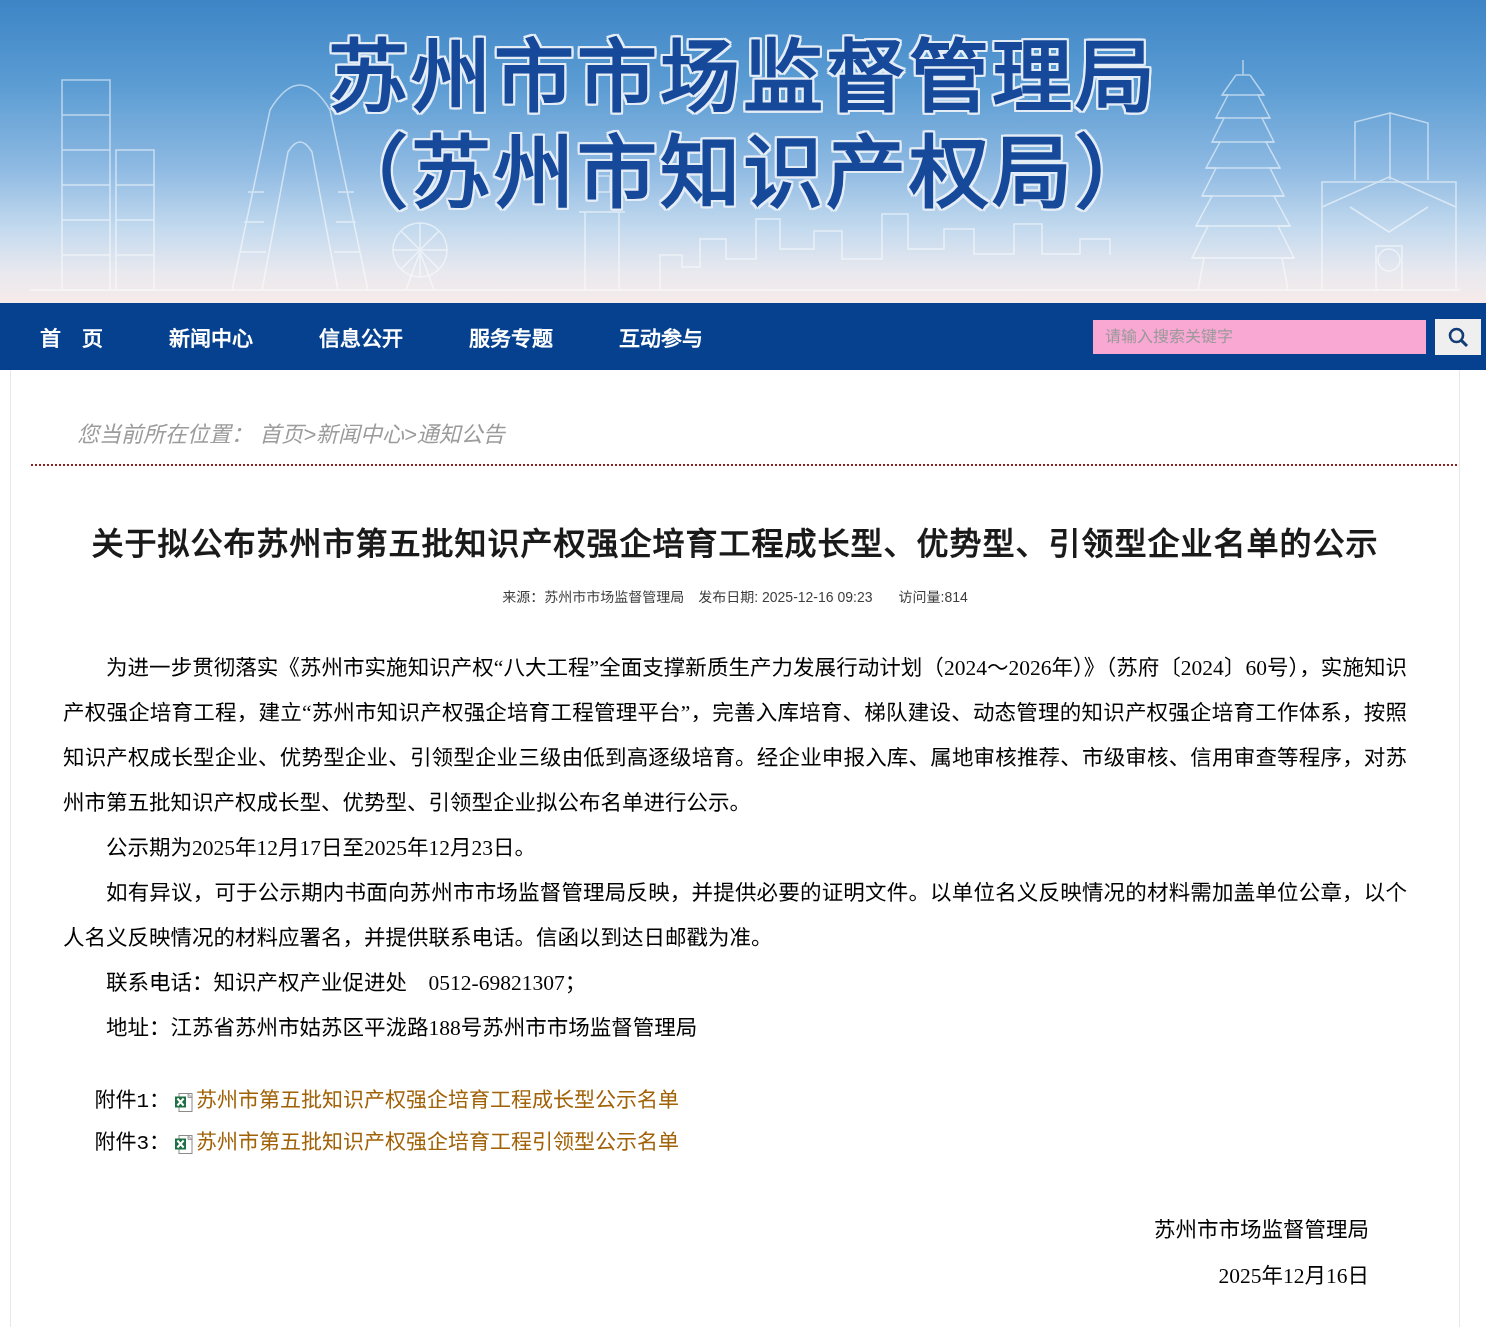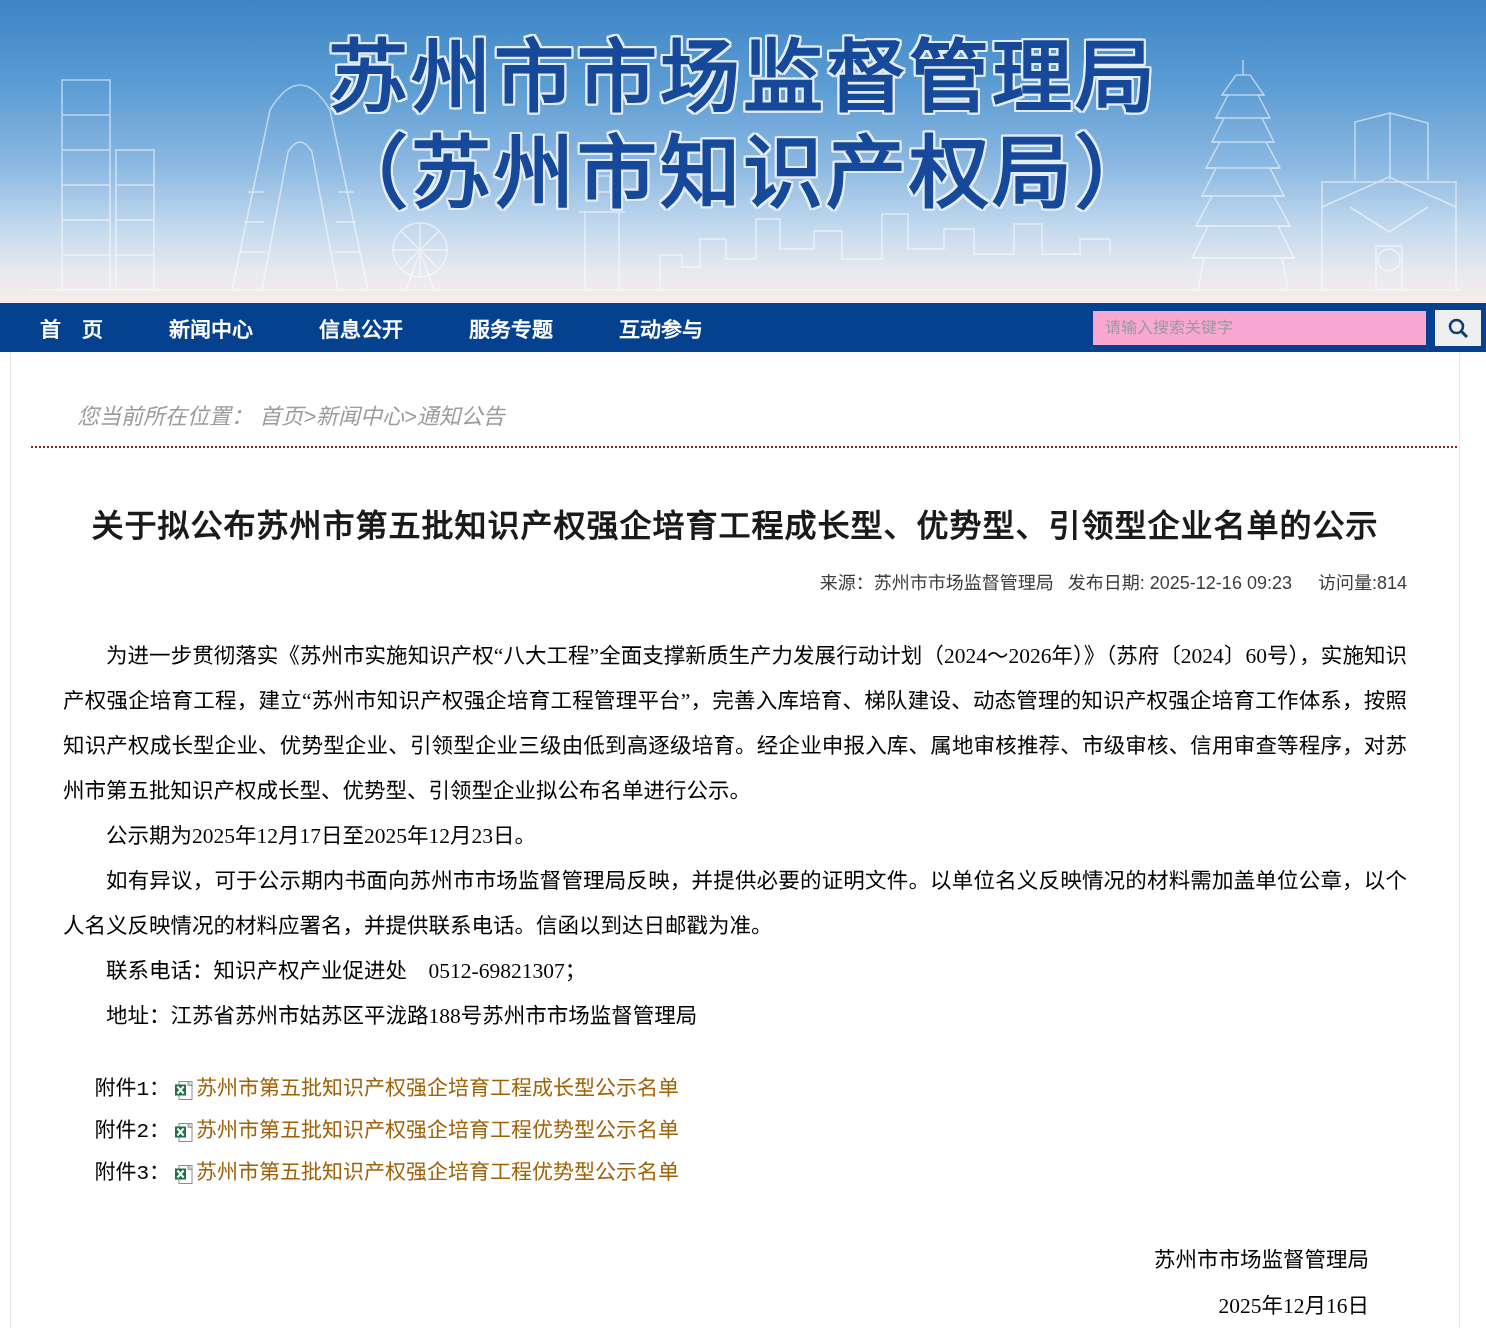--- a/index.html
+++ b/index.html
@@ -18,21 +18,21 @@
   .banner-title{
     font-weight:bold; font-size:80px; line-height:96px; letter-spacing:3px;
     color:#17499b;
     text-shadow:-2px 0 0 #e4edf6, 2px 0 0 #e4edf6, 0 -2px 0 #e4edf6, 0 2px 0 #e4edf6,
                 -2px -2px 0 #e4edf6, 2px 2px 0 #e4edf6, -2px 2px 0 #e4edf6, 2px -2px 0 #e4edf6;
     white-space:nowrap;
   }
 
   
   .navbar{
-    width:100%; height:49px; background:#05418f;
+    width:100%; height:67px; background:#05418f;
     display:flex; align-items:center; padding-left:40px;
   }
   .nav-item{
     color:#ffffff; font-size:21px; font-weight:bold; margin-right:66px;
     white-space:nowrap; cursor:pointer;
   }
   .search-box{ margin-left:auto; margin-right:5px; display:flex; align-items:center; }
   .search-input{
     width:333px; height:34px; border:none; outline:none; background:#f9a8d4;
     font-size:16px; padding:0 12px; color:#333;
@@ -56,21 +56,21 @@
   .dotted-sep{
     margin:16px 2px 0 20px; height:0;
     border-bottom:2px dotted #8b2121;
   }
   .article{ padding:0 52px; }
   .article-title{
     margin-top:52px; text-align:center;
     font-size:32px; font-weight:bold; color:#1a1a1a; letter-spacing:1px;
   }
   .article-meta{
-    margin-top:22px; text-align:right; font-size:18px; color:#3d3d3d;
+    margin-top:22px; text-align:center; font-size:14px; color:#3d3d3d;
   }
   .article-meta .m-gap{ margin-left:14px; }
   .article-meta .m-gap-lg{ margin-left:26px; }
   .article-body{
     margin-top:40px; font-family:"Liberation Serif","DejaVu Serif",serif;
     font-size:21.5px; line-height:45px; color:#000; text-align:justify;
   }
   .article-body p{ text-indent:2em; margin:0; }
 
   .attachments{
@@ -178,42 +178,30 @@
           <svg width="20" height="21" viewBox="0 0 20 21">
             <rect x="5" y="1.5" width="13" height="18" fill="#ffffff" stroke="#8a8a8a"></rect>
             <path d="M14 1.5 L18 5.5 H14 Z" fill="#d9d9d9" stroke="#8a8a8a" stroke-width="0.8"></path>
             <rect x="1" y="4.5" width="11" height="11" fill="#1e7145"></rect>
             <path d="M3.4 6.5 L9.6 13.5 M9.6 6.5 L3.4 13.5" stroke="#ffffff" stroke-width="2"></path>
           </svg>
         </span>
         <a class="attachment-link">苏州市第五批知识产权强企培育工程成长型公示名单</a>
       </div>
       <div class="attachment-row">
-        <span>附件2：</span>
-        <span class="excel-icon">
-          <svg width="20" height="21" viewBox="0 0 20 21">
-            <rect x="5" y="1.5" width="13" height="18" fill="#ffffff" stroke="#8a8a8a"></rect>
-            <path d="M14 1.5 L18 5.5 H14 Z" fill="#d9d9d9" stroke="#8a8a8a" stroke-width="0.8"></path>
-            <rect x="1" y="4.5" width="11" height="11" fill="#1e7145"></rect>
-            <path d="M3.4 6.5 L9.6 13.5 M9.6 6.5 L3.4 13.5" stroke="#ffffff" stroke-width="2"></path>
-          </svg>
-        </span>
-        <a class="attachment-link">苏州市第五批知识产权强企培育工程优势型公示名单</a>
-      </div>
-      <div class="attachment-row">
         <span>附件3：</span>
         <span class="excel-icon">
           <svg width="20" height="21" viewBox="0 0 20 21">
             <rect x="5" y="1.5" width="13" height="18" fill="#ffffff" stroke="#8a8a8a"></rect>
             <path d="M14 1.5 L18 5.5 H14 Z" fill="#d9d9d9" stroke="#8a8a8a" stroke-width="0.8"></path>
             <rect x="1" y="4.5" width="11" height="11" fill="#1e7145"></rect>
             <path d="M3.4 6.5 L9.6 13.5 M9.6 6.5 L3.4 13.5" stroke="#ffffff" stroke-width="2"></path>
           </svg>
         </span>
-        <a class="attachment-link">苏州市第五批知识产权强企培育工程优势型公示名单</a>
+        <a class="attachment-link">苏州市第五批知识产权强企培育工程引领型公示名单</a>
       </div>
     </div>
 
     <div class="signature">
       <div>苏州市市场监督管理局</div>
       <div>2025年12月16日</div>
     </div>
   </div>
 </div>
 

